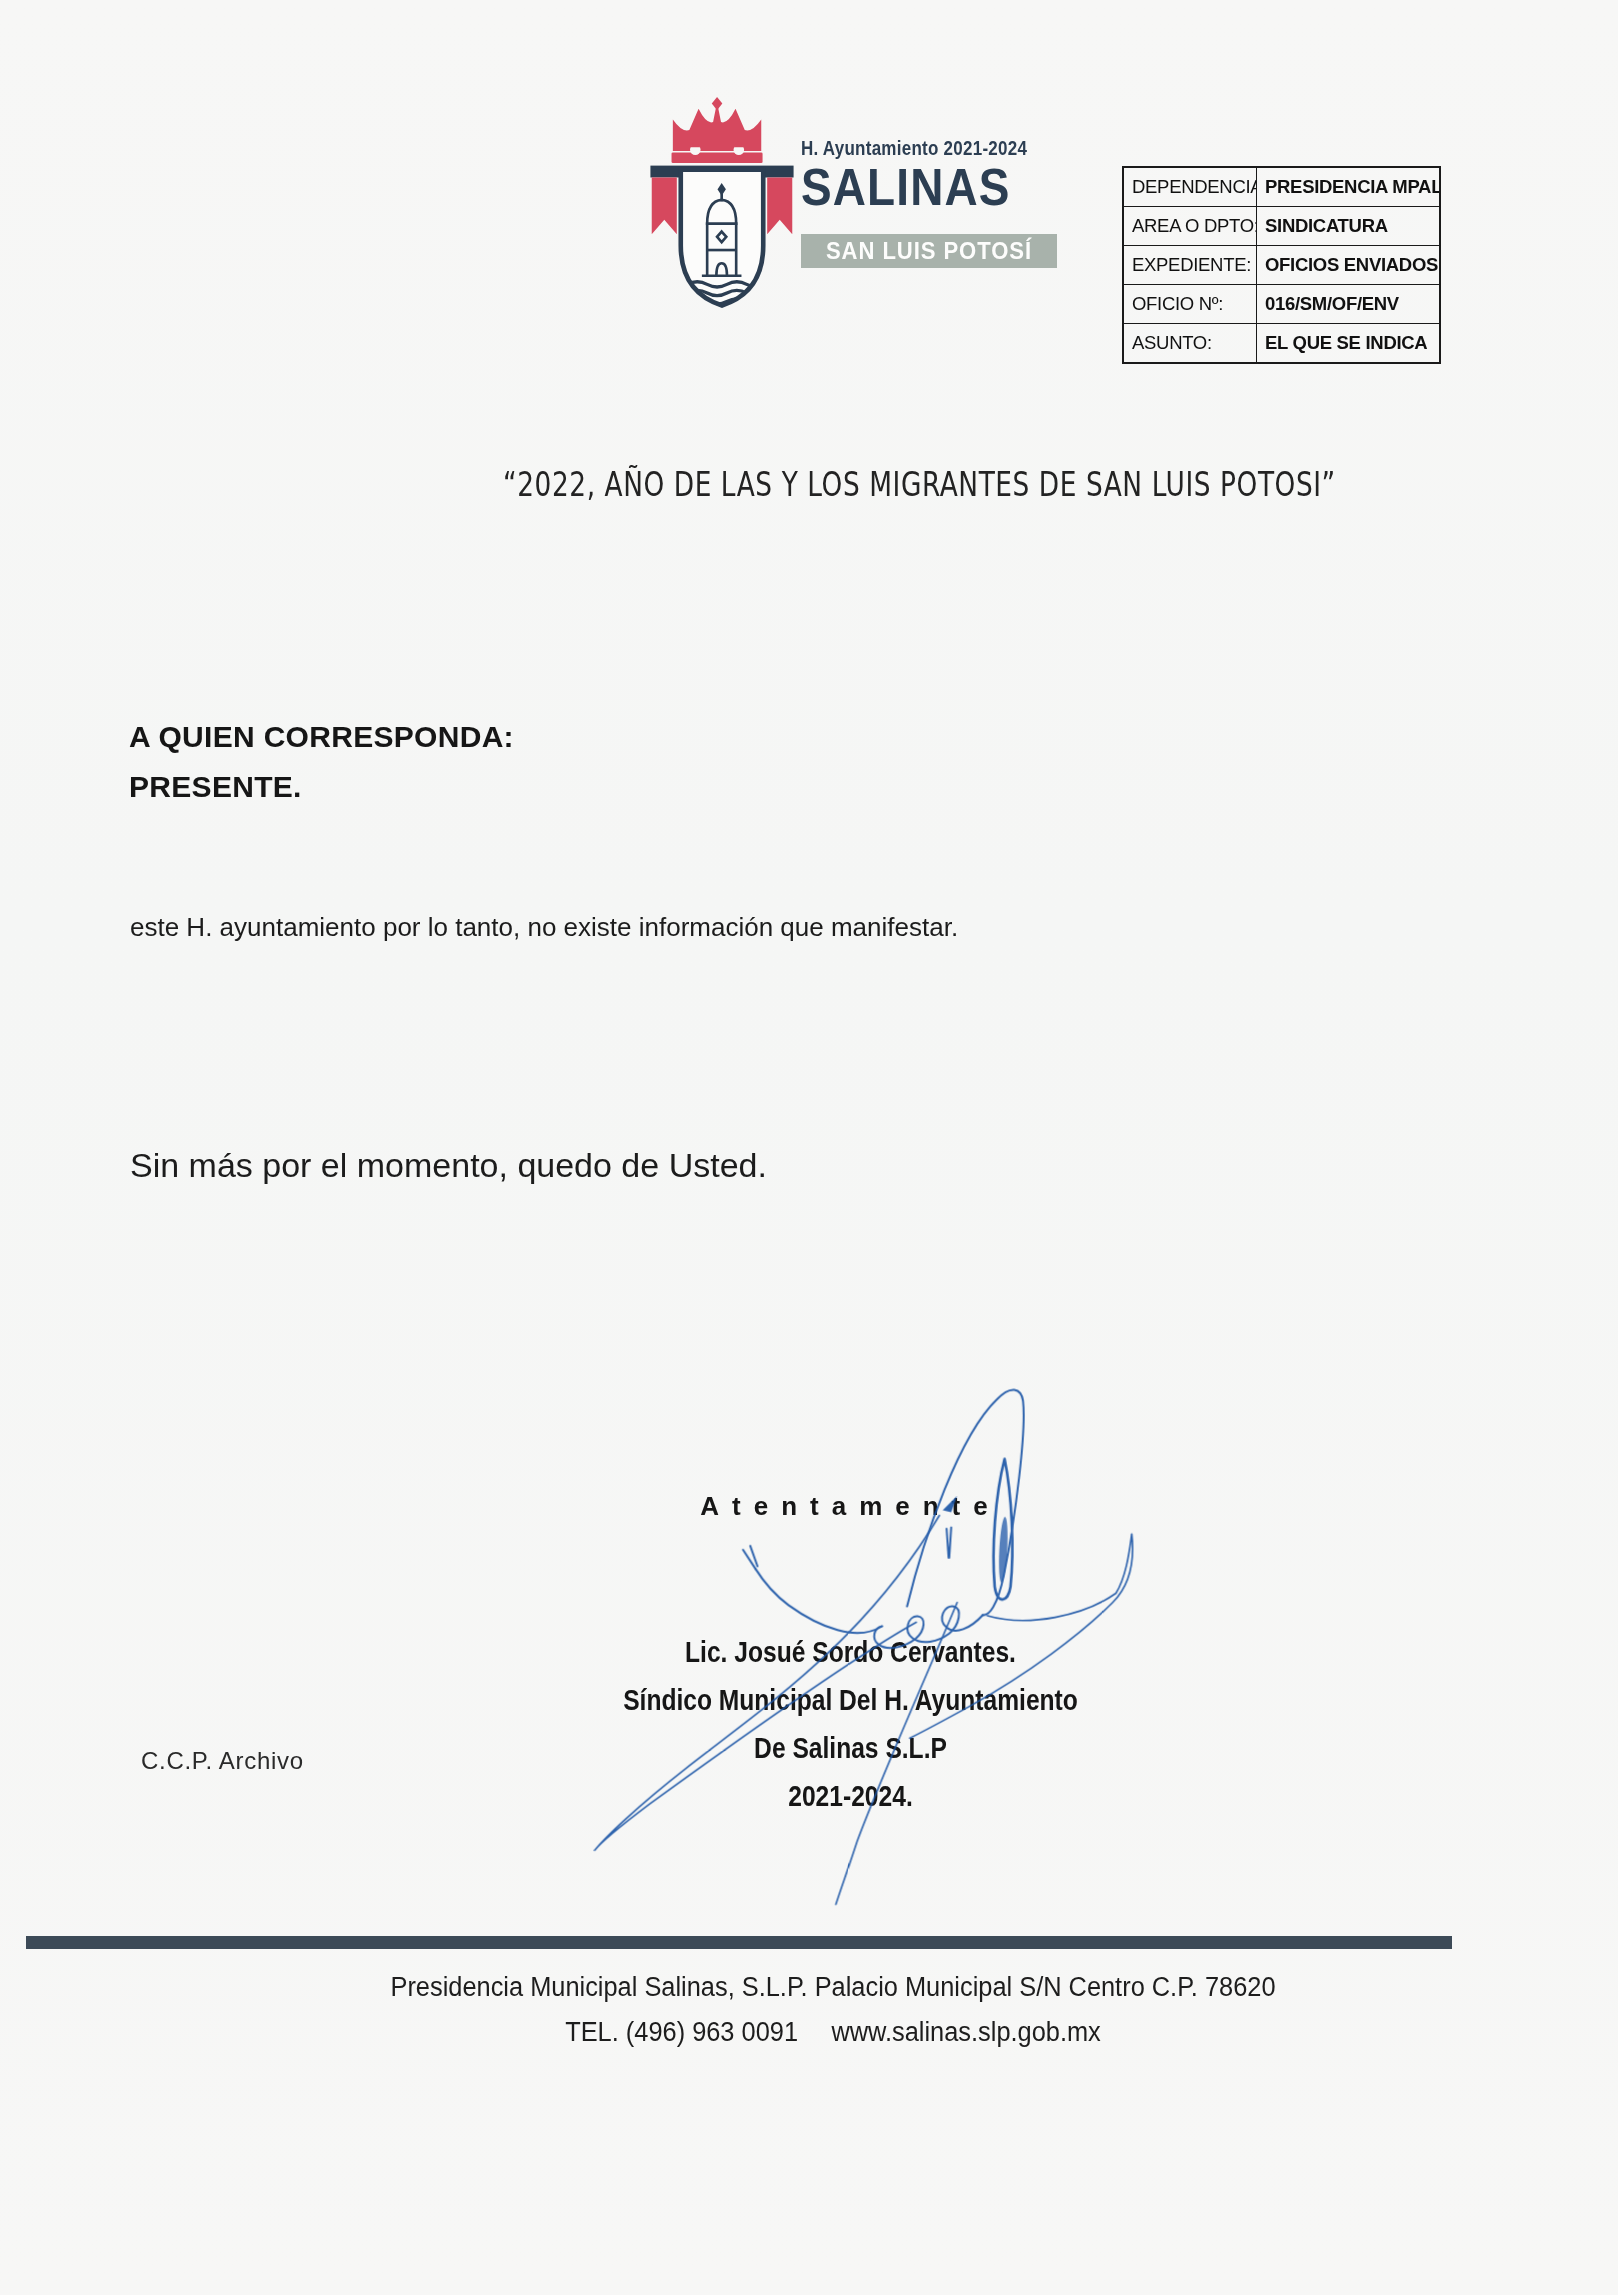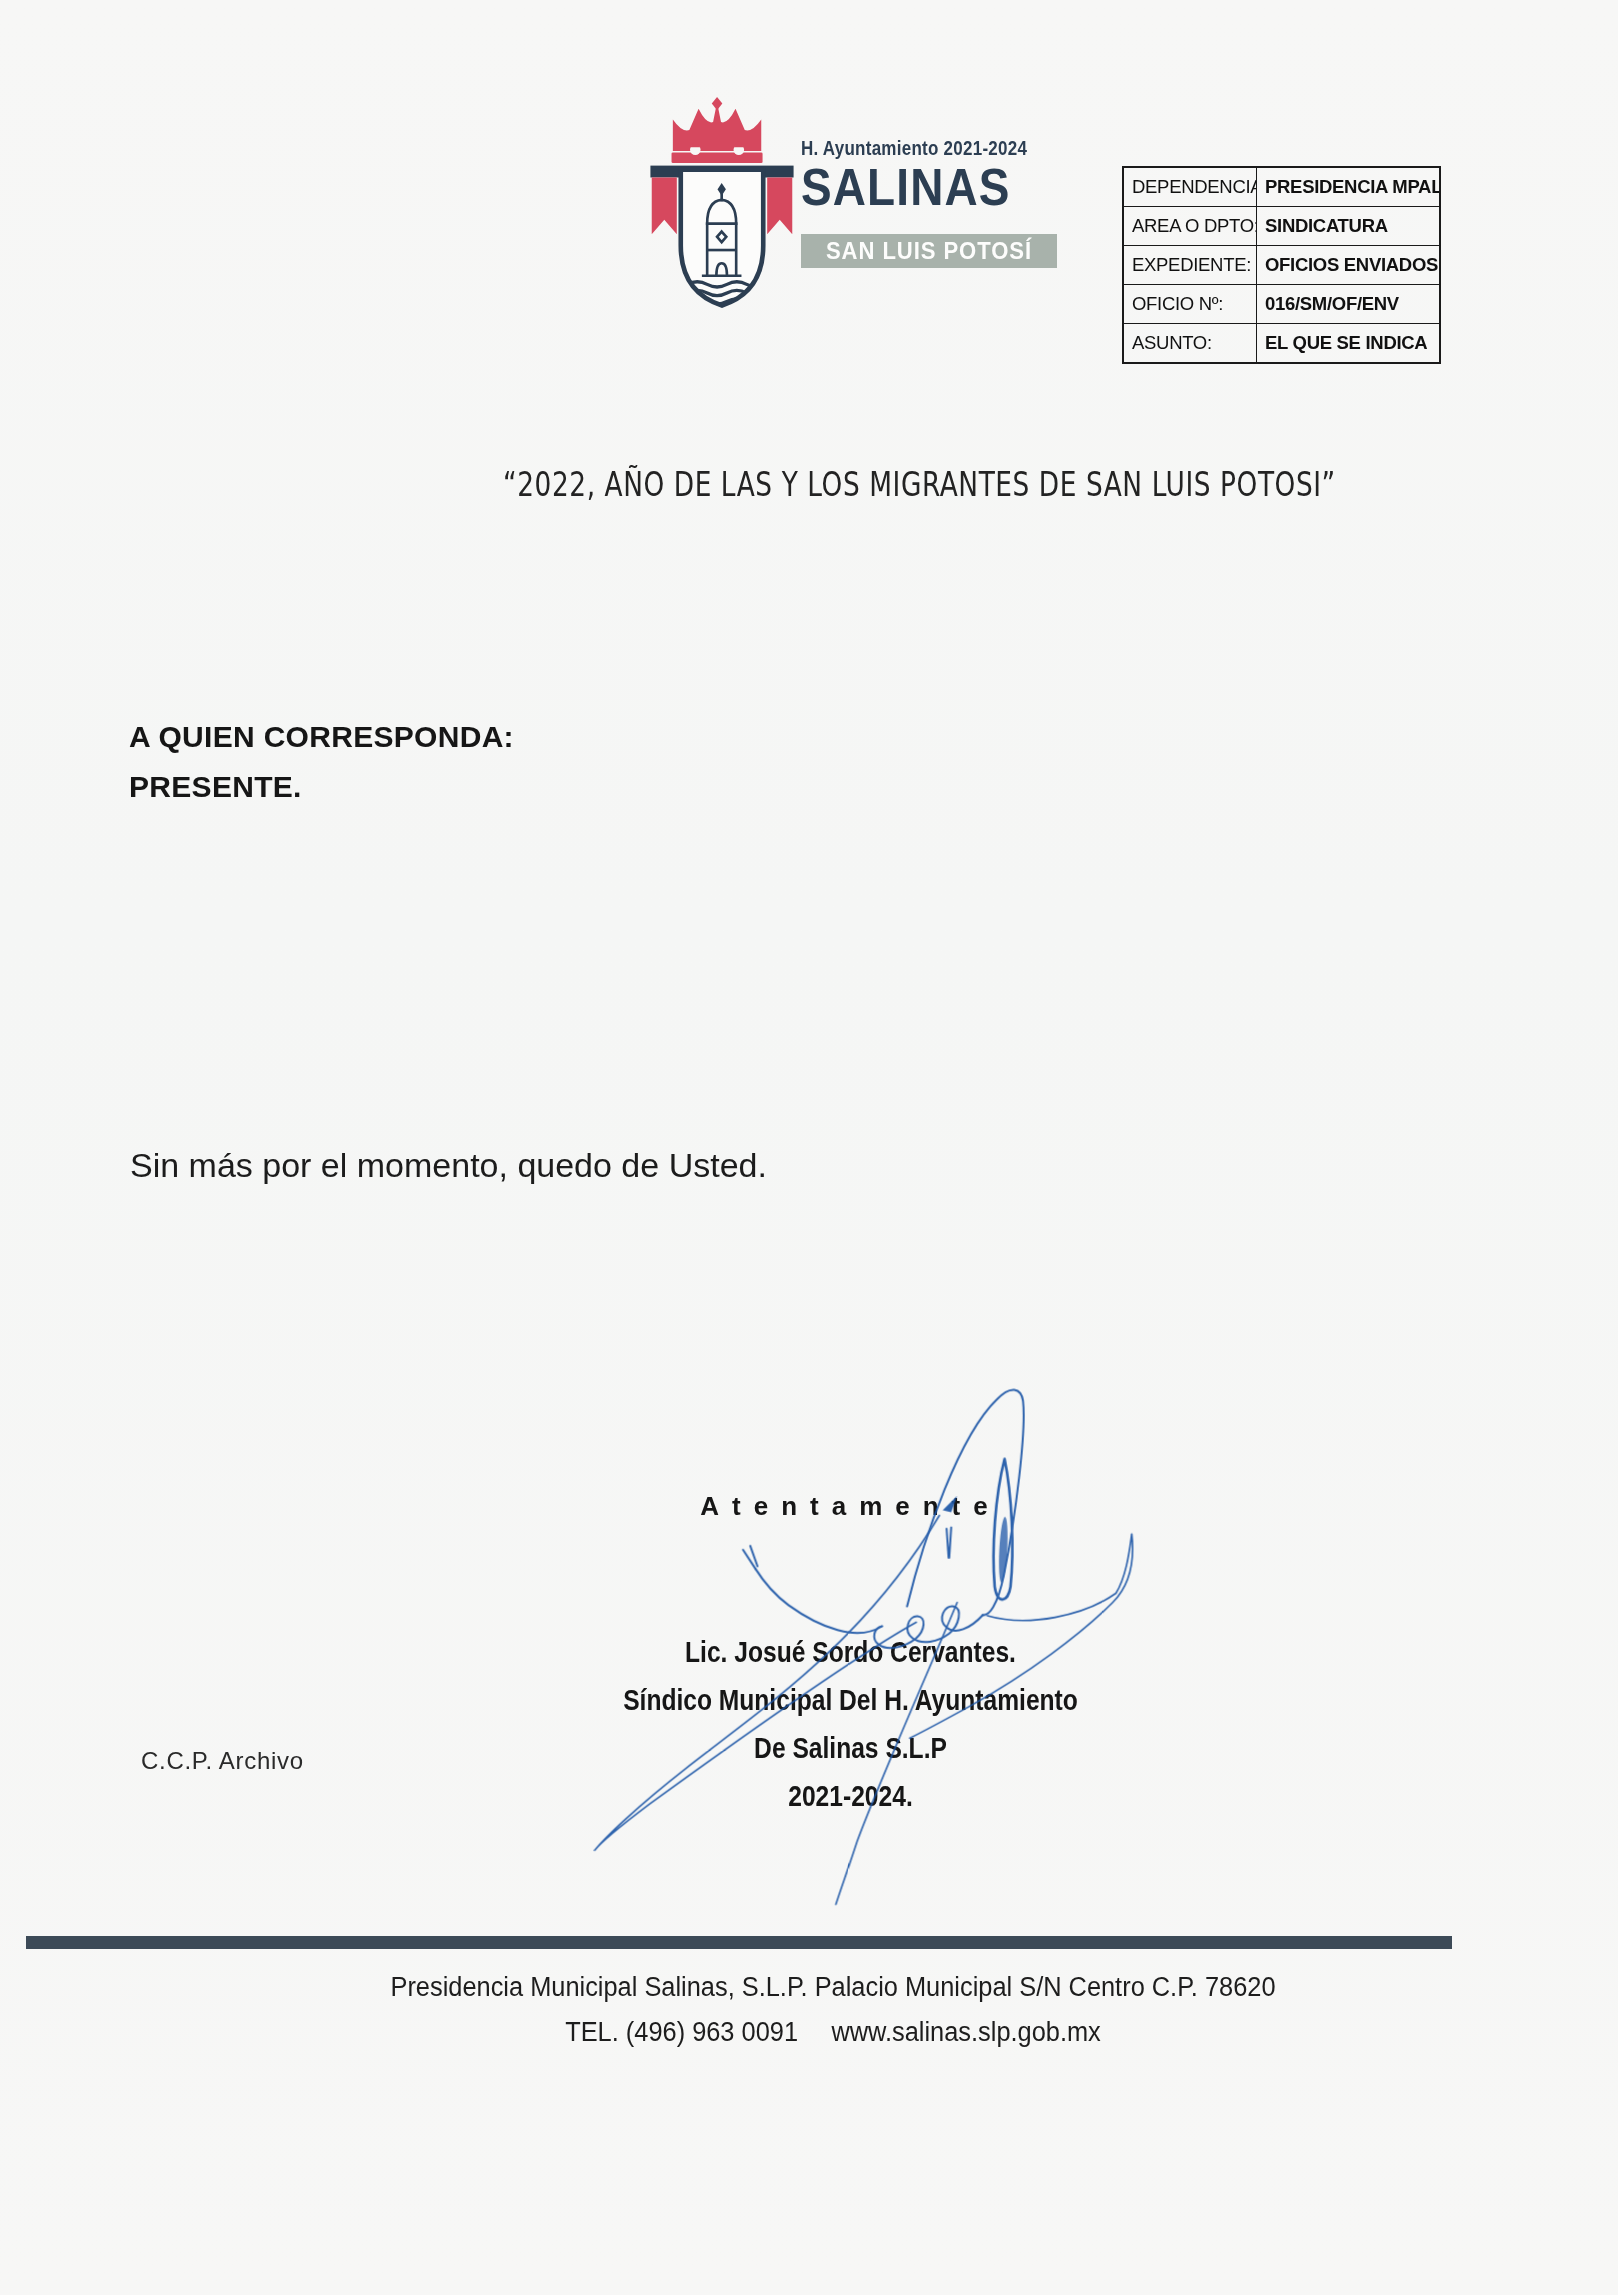--- a/index.html
+++ b/index.html
@@ -178,20 +178,21 @@
   </table>
 
   <div id="motto" class="abs">“2022, AÑO DE LAS Y LOS MIGRANTES DE SAN LUIS POTOSI”</div>
 
   <div id="recipient" class="abs">
     <div>A QUIEN CORRESPONDA:</div>
     <div>PRESENTE.</div>
   </div>
 
   <div id="par1" class="abs">
+    <div>este H. ayuntamiento por lo tanto, no existe información que manifestar.</div>
   </div>
   <div id="par2" class="abs">Sin más por el momento, quedo de Usted.</div>
 
   <div id="salutation" class="abs">Atentamente</div>
 
   <div id="sig-block" class="abs">
     <div>Lic. Josué Sordo Cervantes.</div>
     <div>Síndico Municipal Del H. Ayuntamiento</div>
     <div>De Salinas S.L.P</div>
     <div>2021-2024.</div>

